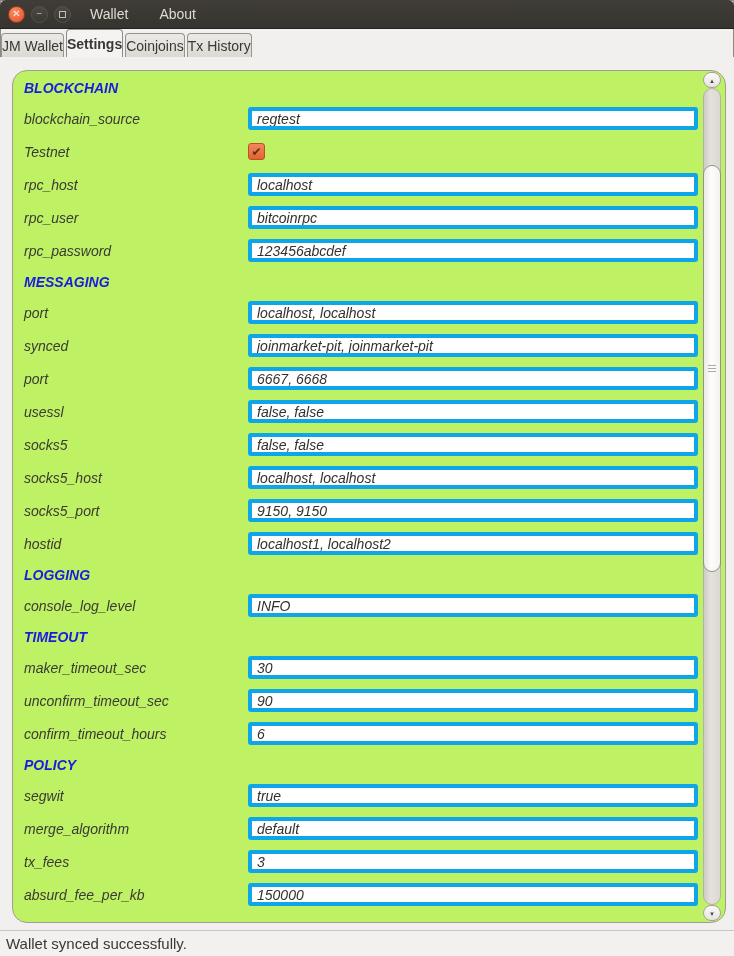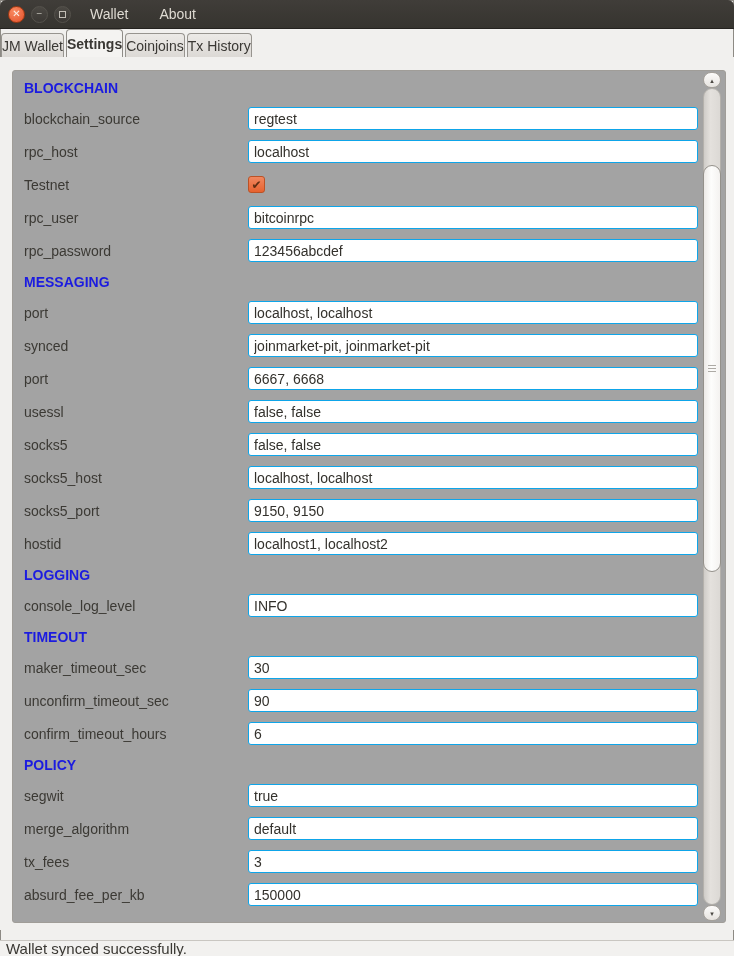--- a/index.html
+++ b/index.html
@@ -67,34 +67,34 @@
     border:1px solid #8f8c87; border-bottom:none;
     z-index:2;
     font-weight:bold;
   }
 
   
   .pane { position:absolute; top:57px; left:0; right:0; bottom:26px; background:#f1f0ee; }
 
   .scrollframe {
     position:absolute; left:12px; top:13px; width:714px; height:853px;
-    border:1px solid #a09d98; border-radius:3px;
-    overflow:hidden; background:#a3a3a3;
+    border:1px solid #a09d98; border-radius:15px;
+    overflow:hidden; background:#bef264;font-style:italic;
   }
   .form-content { padding:2px 27px 0 11px; }
 
   .section-header {
     height:29px; display:flex; align-items:center;
     color:var(--header-color); font-weight:bold;
   }
   .field-row { height:33px; display:flex; align-items:center; }
   .field-label { flex:0 0 224px; color:#3b3934; }
   .field-input {
     flex:1; height:23px;
-    background:#ffffff; border:1px solid #0ea5e9; border-radius:3px;
+    background:#ffffff; border:4px solid #0ea5e9; border-radius:3px;
     padding:0 5px; font:inherit; color:#33312c; outline:none;
   }
   .checkbox {
     width:17px; height:17px; border-radius:3px;
     background:linear-gradient(#f0875f,#e7622f);
     border:1px solid #bb5226;
     display:flex; align-items:center; justify-content:center;
     color:#5f2d12; font-size:12px; font-weight:bold; line-height:1;
     cursor:default;
   }
@@ -121,21 +121,21 @@
     cursor:default;
   }
   .sb-grip {
     position:absolute; left:50%; top:50%; width:8px; height:8px;
     transform:translate(-50%,-50%);
     background:repeating-linear-gradient(#adaaa5 0 1px, transparent 1px 3px);
   }
 
   
   .statusbar {
-    position:absolute; left:0; right:0; bottom:0; height:16px;
+    position:absolute; left:0; right:0; bottom:0; height:26px;
     background:#f2f1ef; border-top:1px solid #c9c6c1;
     display:flex; align-items:center; padding-left:6px;
     font-size:15px; color:#3a3833;
   }
 </style>
 </head>
 <body>
 
 <div class="window">
 
@@ -166,30 +166,30 @@
 
   <div class="pane">
     <div class="scrollframe">
       <div class="form-content">
           <div class="section-header">BLOCKCHAIN</div>
           <div class="field-row">
             <span class="field-label">blockchain_source</span>
             <input class="field-input" type="text" value="regtest" style="">
           </div>
           <div class="field-row">
-            <span class="field-label">rpc_host</span>
-            <input class="field-input" type="text" value="localhost" style="">
-          </div>
-          <div class="field-row">
             <span class="field-label">Testnet</span>
             <div class="checkbox">
               <span>✔</span>
             </div>
           </div>
           <div class="field-row">
+            <span class="field-label">rpc_host</span>
+            <input class="field-input" type="text" value="localhost" style="">
+          </div>
+          <div class="field-row">
             <span class="field-label">rpc_user</span>
             <input class="field-input" type="text" value="bitcoinrpc" style="">
           </div>
           <div class="field-row">
             <span class="field-label">rpc_password</span>
             <input class="field-input" type="text" value="123456abcdef" style="">
           </div>
           <div class="section-header">MESSAGING</div>
           <div class="field-row">
             <span class="field-label">port</span>

